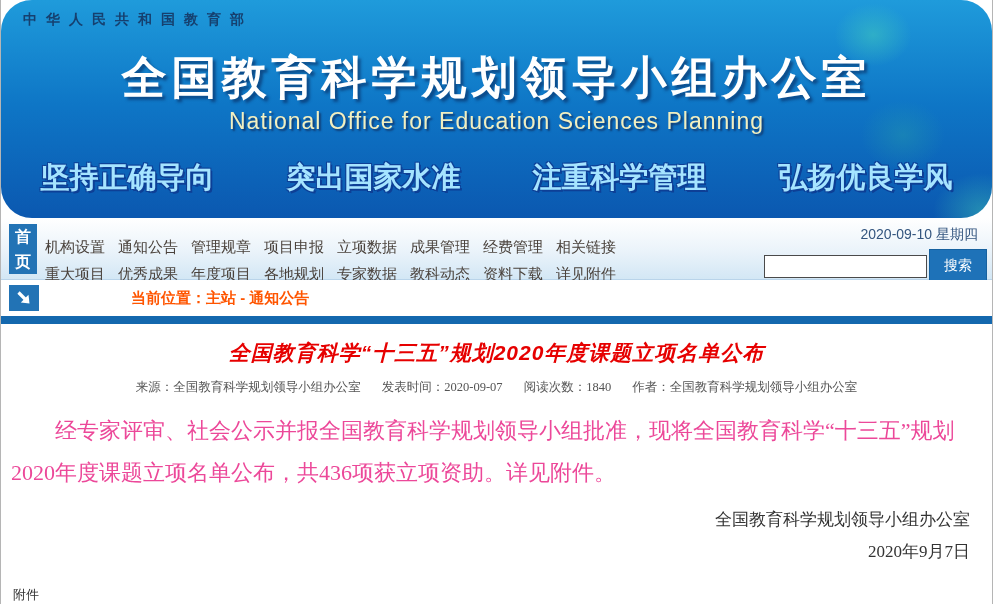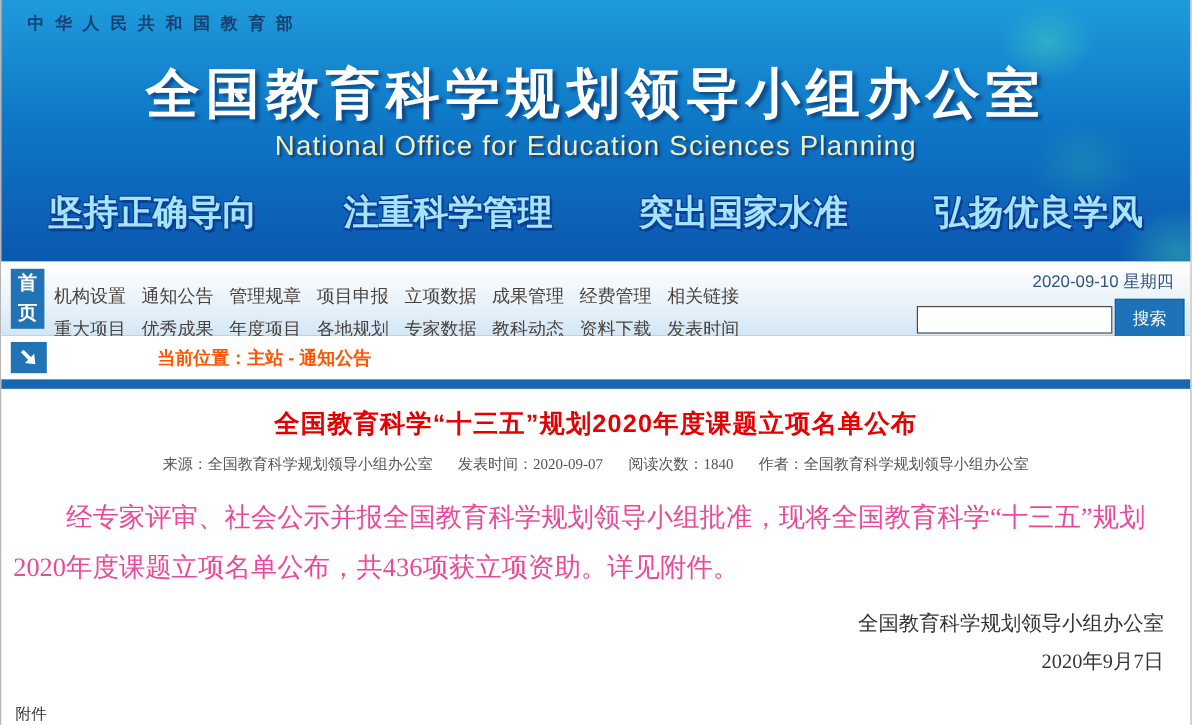--- a/index.html
+++ b/index.html
@@ -7,20 +7,21 @@
   .page { position:relative; width:993px; height:604px; overflow:hidden;
           border-left:1px solid #b5b5b5; border-right:1px solid #b5b5b5; background:#fff; }
 
   
   .banner { position:relative; width:100%; height:218px;
     background:
       radial-gradient(55px 45px at 88% 16%, rgba(64,200,190,.55), rgba(64,200,190,0) 70%),
       radial-gradient(60px 50px at 91% 62%, rgba(40,160,170,.40), rgba(40,160,170,0) 70%),
       radial-gradient(70px 55px at 99% 97%, rgba(60,190,180,.50), rgba(60,190,180,0) 70%),
       linear-gradient(180deg, #1f9bdb 0%, #0e76c6 48%, #0b58b0 100%);
+    border-radius: 31px;
   }
   .ministry { position:absolute; top:11px; left:22px; font-size:14px; font-weight:bold;
               color:#16406f; letter-spacing:9px; }
   .banner-title { position:absolute; top:48px; left:0; width:100%; text-align:center;
               font-size:45px; font-weight:bold; color:#ffffff; letter-spacing:5px;
               text-shadow:3px 3px 3px rgba(8,38,90,.6); }
   .banner-en { position:absolute; top:108px; left:0; width:100%; text-align:center;
               font-size:23px; color:#f2efc0; letter-spacing:1px;
               text-shadow:2px 2px 2px #11396f; }
   .slogans { position:absolute; top:158px; left:0; width:100%;
@@ -51,21 +52,21 @@
   .crumb-row { position:relative; width:100%; height:36px; background:#fff;padding-left:31px; }
   .crumb-icon { position:absolute; left:8px; top:5px; width:30px; height:26px; background:#2273b5;
                 display:flex; align-items:center; justify-content:center; }
   .crumb-text { position:absolute; left:130px; top:9px; font-size:15px; font-weight:bold; color:#ff5500; }
   .crumb-text a { color:#ff5500; text-decoration:none; cursor:pointer; }
   .blue-bar { width:100%; height:8px; background:#1468ae; }
 
   
   .content { position:relative; width:100%; height:280px; padding:0 10px; }
   .art-title { margin-top:15px; text-align:center; font-size:21px; font-weight:bold;
-               color:#e60000; letter-spacing:1px; }
+               color:#e60000; letter-spacing:1px;font-style:italic; }
   .art-meta { margin-top:12px; text-align:center; font-size:12.5px; color:#555;
               font-family:"Liberation Serif", serif; }
   .art-meta .seg { margin:0 9px; }
   .art-body { margin-top:14px; font-size:22px; color:#ec4899; line-height:1.9;
               text-indent:2em; font-family:"Liberation Serif", serif; }
   .art-sign { margin-top:10px; text-align:right; padding-right:12px; font-size:17px;
               color:#333; line-height:1.9; font-family:"Liberation Serif", serif; }
   .attach { margin-top:18px; font-size:13px; color:#333; }
   .attach-label { padding-left:2px; }
   .attach-item { margin-top:11px; padding-left:2px; font-family:"Liberation Serif", serif;
@@ -78,22 +79,22 @@
 <body>
 
 <div class="page">
 
   <div class="banner">
     <div class="ministry">中华人民共和国教育部</div>
     <div class="banner-title">全国教育科学规划领导小组办公室</div>
     <div class="banner-en">National Office for Education Sciences Planning</div>
     <div class="slogans">
       <span>坚持正确导向</span>
+      <span>突出国家水准</span>
       <span>注重科学管理</span>
-      <span>突出国家水准</span>
       <span>弘扬优良学风</span>
     </div>
   </div>
 
   <div class="navbar">
     <div class="home-box">
       <div>首</div>
       <div>页</div>
     </div>
     <div class="nav-rows">
@@ -108,21 +109,21 @@
         <span>相关链接</span>
       </div>
       <div class="nav-row">
         <span>重大项目</span>
         <span>优秀成果</span>
         <span>年度项目</span>
         <span>各地规划</span>
         <span>专家数据</span>
         <span>教科动态</span>
         <span>资料下载</span>
-        <span>发表时间</span>
+        <span>详见附件</span>
       </div>
     </div>
     <div class="nav-date">2020-09-10 星期四</div>
     <div class="search-area">
       <input class="search-input" type="text" value="" style="">
       <button class="search-btn">搜索</button>
     </div>
   </div>
 
   <div class="crumb-row">

